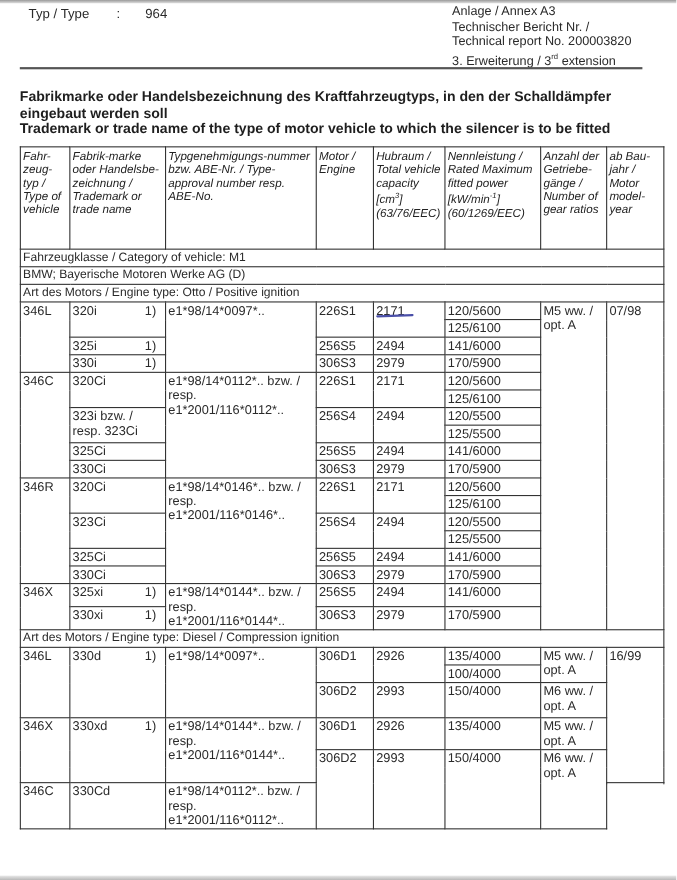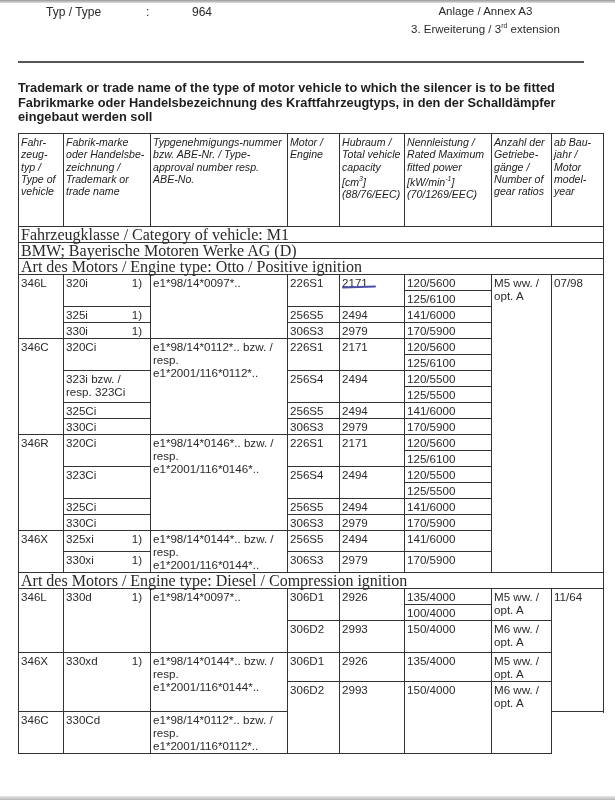--- a/index.html
+++ b/index.html
@@ -1,72 +1,74 @@
 <!DOCTYPE html>
 <html><head>
 <meta charset="utf-8">
 <style>
   html, body { margin:0; padding:0; }
   body { width:615px; height:800px; background:#fff; position:relative; overflow:hidden;
          font-family:"Liberation Sans", sans-serif; color:#2a2a2a; }
   .topline { position:absolute; left:0; top:0; width:615px; height:3px; background:linear-gradient(#9a9a9a,#e0e0e0); }
   .hdr-left { position:absolute; left:26px; top:5px; font-size:12px; }
-  .hdr-left span { display:inline-block;margin-left:20px; }
-  .hdr-right { position:absolute; left:411px; top:5px; font-size:11.5px; line-height:13.5px;text-align:center; }
+  .hdr-left span { display:inline-block; }
+  .hdr-right { position:absolute; left:411px; top:5px; font-size:11.5px; line-height:13.5px; }
   .hdr-rule { position:absolute; left:18px; top:61px; width:566px; height:2px; background:#555; }
   .title { position:absolute; left:18px; top:81px; width:595px; font-size:12.8px; font-weight:bold; line-height:14.5px; color:#1e1e1e; }
   table { position:absolute; left:18px; top:133px; border-collapse:collapse; table-layout:fixed; width:585px; font-size:11.6px; }
   td { border:1px solid #333; padding:1px 2px; vertical-align:top; line-height:13px; }
   .head td { font-size:10.6px; line-height:12.3px; padding:2px 2px; height:88px; color:#222;font-style:italic; }
-  .span td { padding:1px 2px; font-size:16px;font-family:Liberation Serif, serif; }
+  .span td { padding:1px 2px; font-size:11px; }
   .fn { float:right; margin-right:6px; }
   .pen { position:absolute; left:342px; top:286px; width:34px; height:2px; background:#4a4fa8; border-radius:2px; transform:rotate(-2deg); }
   sup { font-size:7px; }
   .bottomline { position:absolute; left:0; top:796px; width:615px; height:4px; background:linear-gradient(#e8e8e8,#b8b8b8); }
 </style>
 </head>
 <body>
 
 <div class="topline"></div>
 
 <div class="hdr-left">
   <span style="width:80px">Typ / Type</span><span style="width:26px">:</span><span>964</span>
 </div>
 
 <div class="hdr-right">
   <div>Anlage / Annex A3</div>
+  <div>Technischer Bericht Nr. /</div>
+  <div>Technical report No. 200003820</div>
   <div><span>3. Erweiterung / 3</span><sup>rd</sup><span> extension</span></div>
 </div>
 
 <div class="hdr-rule"></div>
 
 <div class="title">
+  <div>Fabrikmarke oder Handelsbezeichnung des Kraftfahrzeugtyps, in den der Schalldämpfer eingebaut werden soll</div>
   <div>Trademark or trade name of the type of motor vehicle to which the silencer is to be fitted</div>
-  <div>Fabrikmarke oder Handelsbezeichnung des Kraftfahrzeugtyps, in den der Schalldämpfer eingebaut werden soll</div>
 </div>
 
 <table>
   <colgroup>
     <col style="width:45px">
       <col style="width:87px">
       <col style="width:137px">
       <col style="width:52px">
     <col style="width:65px">
       <col style="width:87px">
       <col style="width:60px">
       <col style="width:52px">
   </colgroup>
   <tbody>
       <tr class="head">
     <td>Fahr-zeug-typ / Type of vehicle</td>
     <td>Fabrik-marke oder Handelsbe-zeichnung / Trademark or trade name</td>
     <td>Typgenehmigungs-nummer bzw. ABE-Nr. / Type-approval number resp. ABE-No.</td>
     <td>Motor / Engine</td>
-    <td><span>Hubraum / Total vehicle capacity [cm</span><sup>3</sup><span>] (88/76/EEC)</span></td>
-    <td><span>Nennleistung / Rated Maximum fitted power [kW/min</span><sup>-1</sup><span>] (70/1269/EEC)</span></td>
+    <td><span>Hubraum / Total vehicle capacity [cm</span><sup>3</sup><span>] (63/76/EEC)</span></td>
+    <td><span>Nennleistung / Rated Maximum fitted power [kW/min</span><sup>-1</sup><span>] (60/1269/EEC)</span></td>
     <td>Anzahl der Getriebe-gänge / Number of gear ratios</td>
     <td>ab Bau-jahr / Motor model-year</td>
   </tr>
   <tr class="span">
         <td colspan="8">Fahrzeugklasse / Category of vehicle: M1</td>
       </tr>
   <tr class="span">
         <td colspan="8">BMW; Bayerische Motoren Werke AG (D)</td>
       </tr>
   <tr class="span">
@@ -184,21 +186,21 @@
       </tr>
 
   <tr>
     <td rowspan="3">346L</td>
     <td rowspan="3"><span>330d</span><span class="fn">1)</span></td>
     <td rowspan="3">e1*98/14*0097*..</td>
     <td rowspan="2">306D1</td>
     <td rowspan="2">2926</td>
     <td>135/4000</td>
     <td rowspan="2">M5 ww. / opt. A</td>
-    <td rowspan="8">11/64</td>
+    <td rowspan="8">16/99</td>
   </tr>
   <tr>
         <td>100/4000</td>
       </tr>
   <tr style="height:32px">
     <td>306D2</td>
     <td>2993</td>
     <td>150/4000</td>
     <td>M6 ww. / opt. A</td>
   </tr>

